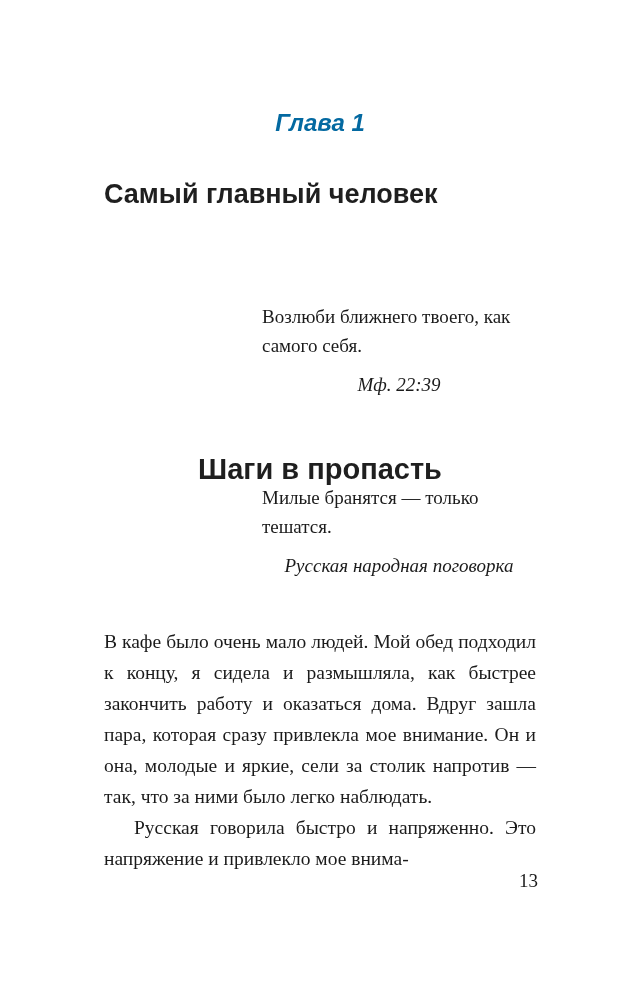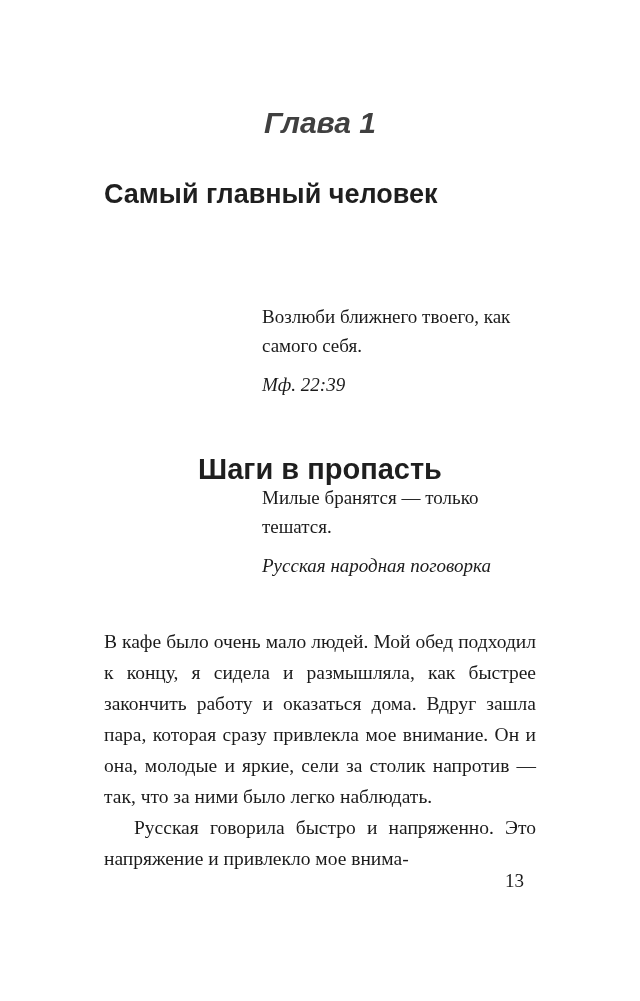--- a/index.html
+++ b/index.html
@@ -21,23 +21,23 @@
     padding: 0 104px;
     overflow: hidden;
   }
   .chapter-label {
     margin: 0;
     padding-top: 106px;
     text-align: center;
     font-family: "Liberation Sans", sans-serif;
     font-style: italic;
     font-weight: 600;
-    font-size: 30px;
+    font-size: 24px;
     line-height: 34px;
-    color: #404040;
+    color: #0369a1;
   }
   .chapter-title {
     margin: 0;
     margin-top: 38px;
     text-align: left;
     font-family: "Liberation Sans", sans-serif;
     font-weight: 700;
     font-size: 27px;
     line-height: 32px;
     color: #1f1f1f;
@@ -47,21 +47,21 @@
     width: 274px;
     font-size: 19px;
     line-height: 29px;
     text-align: left;
   }
   .epigraph-1 { margin-top: 92px; }
   .epigraph-2 { }
   .epigraph .attribution {
     display: block;
     margin-top: 10px;
-    text-align: left;
+    text-align: center;
     font-style: italic;
   }
   .section-title {
     margin: 0;
     margin-top: 56px;
     text-align: center;
     font-family: "Liberation Sans", sans-serif;
     font-weight: 700;
     font-size: 29px;
     line-height: 28px;
@@ -75,21 +75,21 @@
   }
   .body-text p {
     margin: 0;
   }
   .body-text p + p {
     text-indent: 30px;
   }
   .page-number {
     position: absolute;
     top: 870px;
-    right: 116px;
+    right: 102px;
     font-size: 19px;
     color: #1b1b1b;
   }
 </style>
 </head>
 <body>
 
 <div class="page">
 
   <div class="chapter-label">Глава 1</div>

